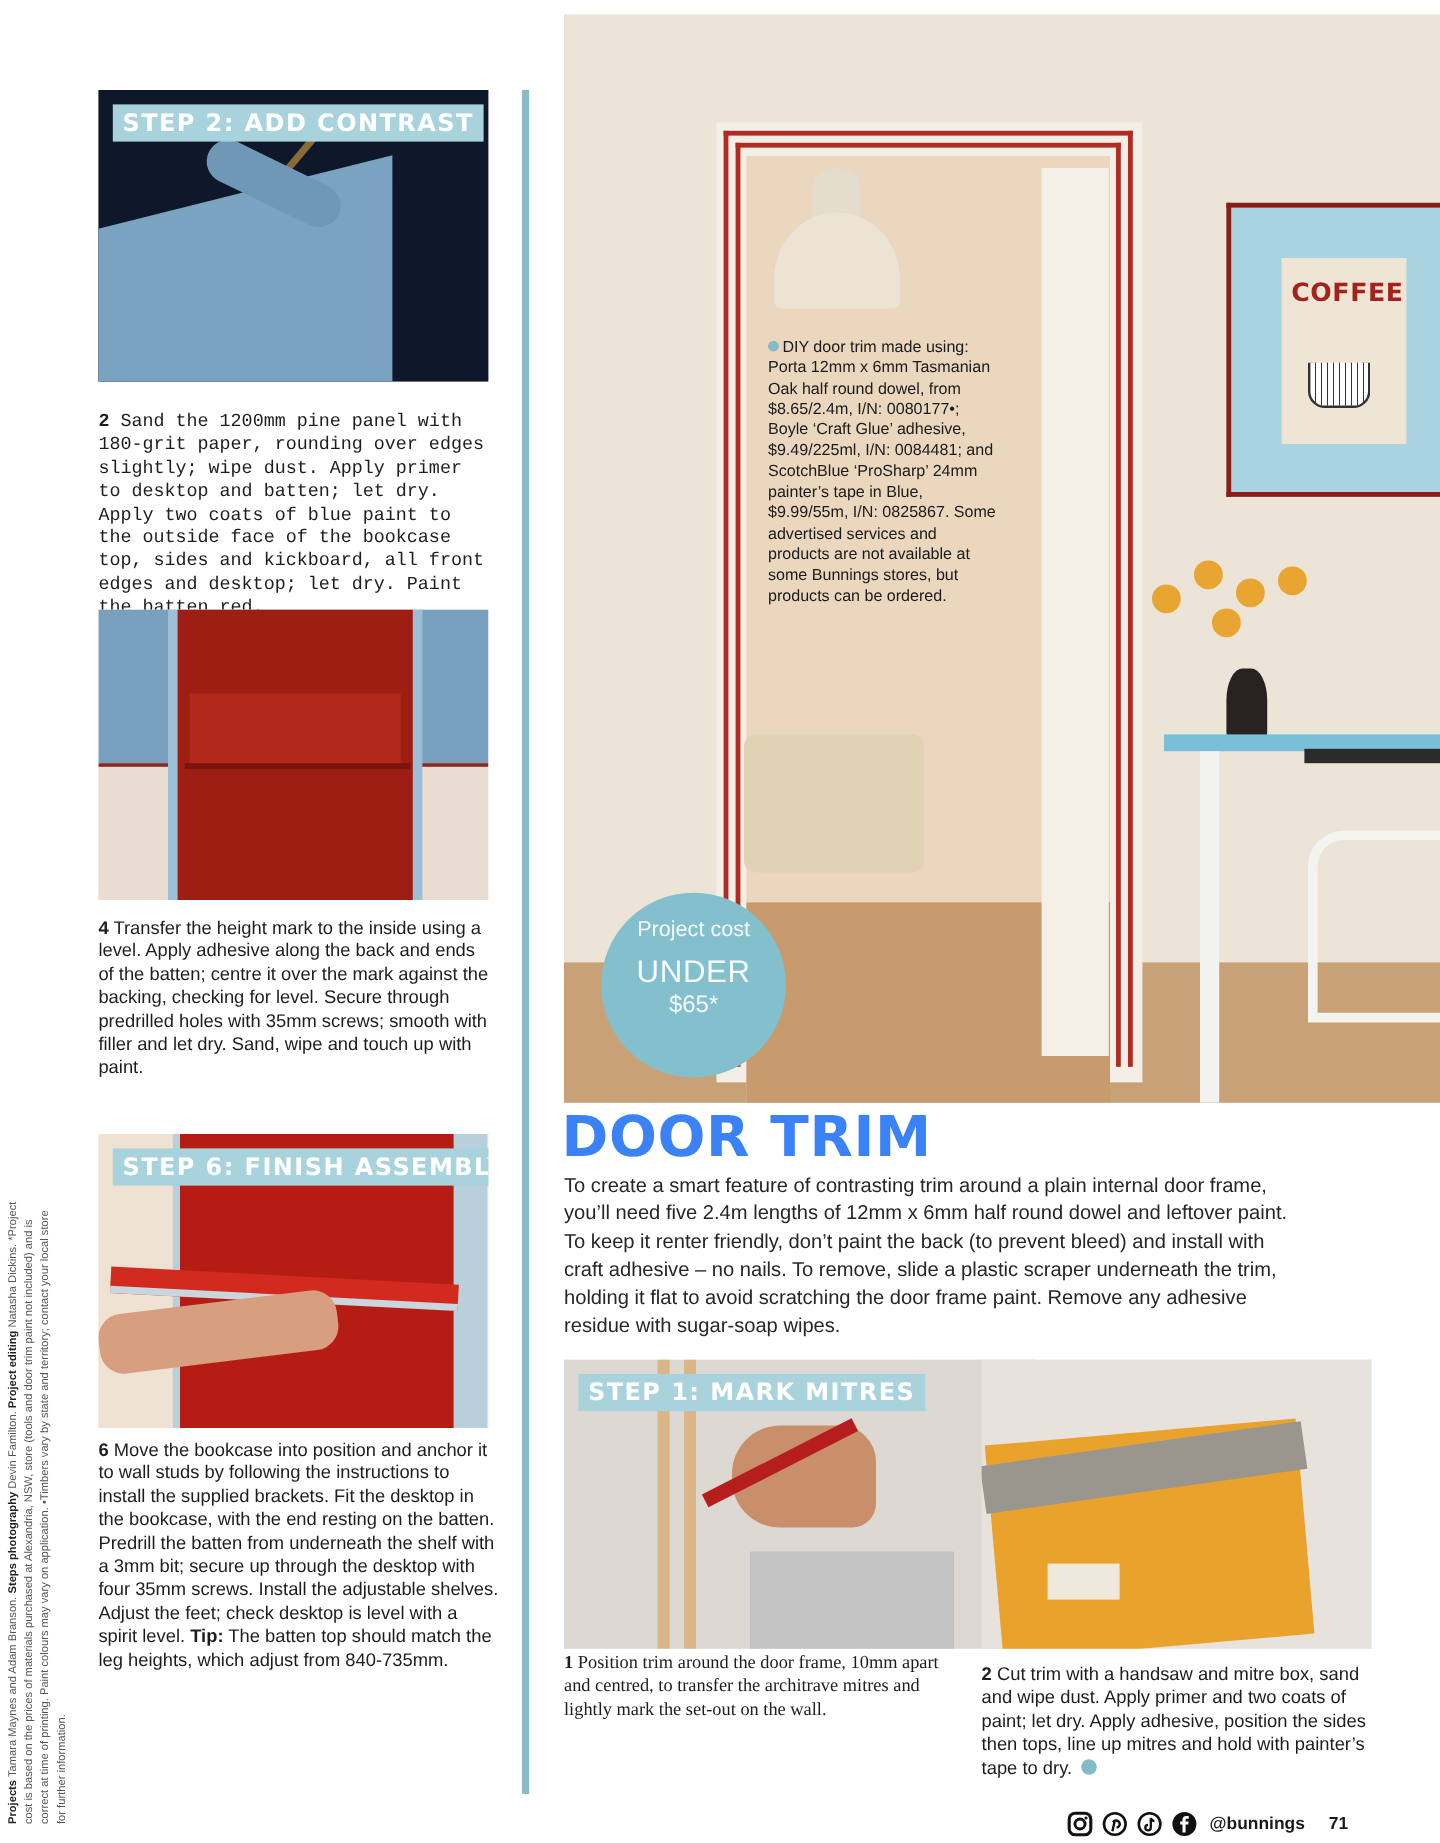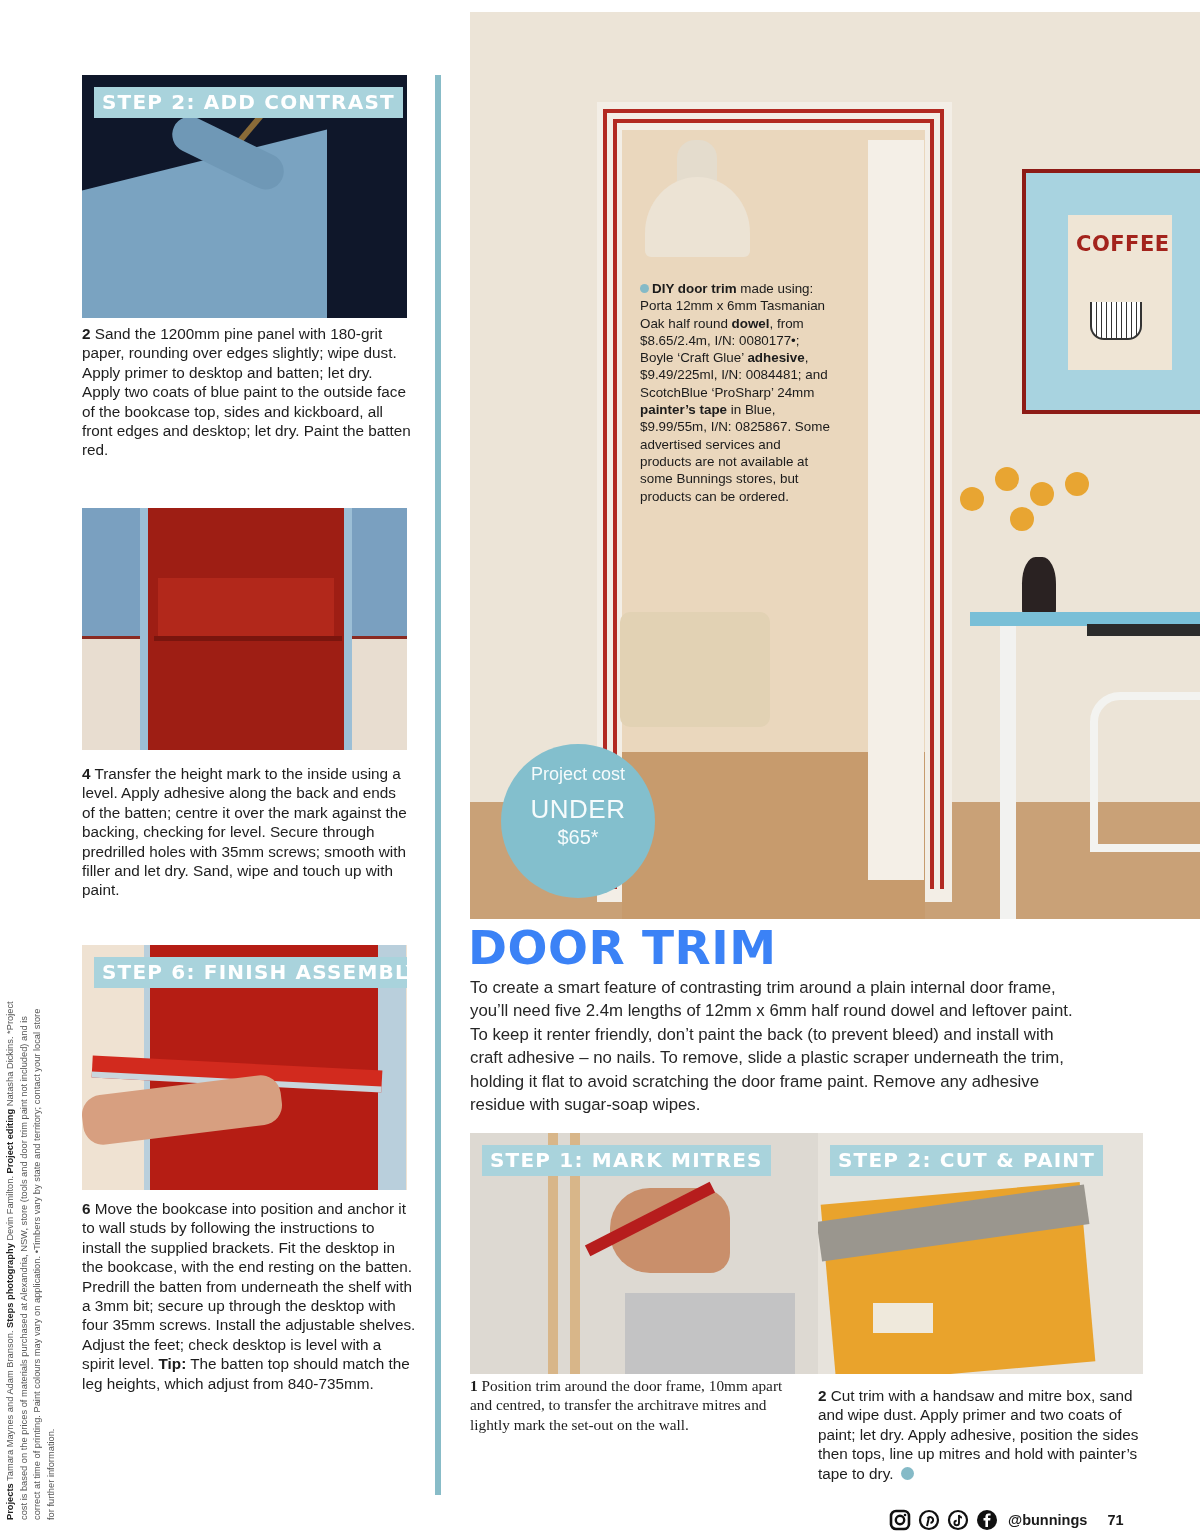--- a/index.html
+++ b/index.html
@@ -73,21 +73,21 @@
   #hero .laptop { position: absolute; left: 617px; top: 612px; width: 120px; height: 12px; background: #2b2b2b; }
   #hero .vase { position: absolute; left: 552px; top: 545px; width: 34px; height: 66px; background: #2a2222; border-radius: 40% 40% 20% 20%; }
   #hero .flowers { position: absolute; left: 480px; top: 455px; width: 160px; height: 100px; }
   #hero .flower { position: absolute; width: 24px; height: 24px; background: #e8a532; border-radius: 50%; }
   #hero .chair { position: absolute; left: 620px; top: 680px; width: 120px; height: 160px; border: 8px solid #f3f3f0; border-radius: 30px 0 0 0; }
 
   .trim-note {
     position: absolute; left: 640px; top: 280px; width: 190px;
     font-size: 13.4px; line-height: 17.3px; color: #1b1b1b;
   }
-  .trim-note b { font-weight: bold; text-align: center; }
+  .trim-note b { font-weight: normal; text-align: center; }
   .dot { display: inline-block; width: 9px; height: 9px; border-radius: 50%; background: #85bac7; margin-right: 3px; vertical-align: 0px; }
 
   .cost-badge {
     position: absolute; left: 501px; top: 744px; width: 154px; height: 154px;
     border-radius: 50%; background: #83bfcd; color: #f5fbfc;
     text-align: center;
   }
   .cost-badge .lbl { position: absolute; left: 0; right: 0; top: 20px; font-size: 18px; }
   .cost-badge .big1 { position: absolute; left: 0; right: 0; top: 50px; font-size: 26px; letter-spacing: 0.5px; }
   .cost-badge .big2 { position: absolute; left: 0; right: 0; top: 82px; font-size: 20px; }
@@ -128,21 +128,21 @@
 </div>
 
 <div class="vdivider"></div>
 
 <div class="photo" id="p-step2">
   <div class="panel"></div>
   <div class="handle"></div>
   <div class="roller"></div>
   <div class="step-label">STEP 2: ADD CONTRAST</div>
 </div>
-<div class="step-text" style="left:82px; top:324px; width:330px;">
+<div class="step-text" style="left:82px; top:342px; width:330px;font-family:Liberation Mono, monospace;">
   <b>2</b><span> Sand the 1200mm pine panel with 180-grit paper, rounding over edges slightly; wipe dust. Apply primer to desktop and batten; let dry. Apply two coats of blue paint to the outside face of the bookcase top, sides and kickboard, all front edges and desktop; let dry. Paint the batten red.</span>
 </div>
 
 <div class="photo" id="p-step4">
   <div class="wall-blue"></div>
   <div class="wall-line"></div>
   <div class="case-edge"></div>
   <div class="case"></div>
   <div class="case-light"></div>
   <div class="shelf"></div>
@@ -214,21 +214,20 @@
   <div class="step-label">STEP 1: MARK MITRES</div>
 </div>
 <div class="step-text" style="left:470px; top:1376px; width:330px;font-family:Liberation Serif, serif;">
   <b>1</b><span> Position trim around the door frame, 10mm apart and centred, to transfer the architrave mitres and lightly mark the set-out on the wall.</span>
 </div>
 
 <div class="photo" id="p-d2">
   <div class="box"></div>
   <div class="saw"></div>
   <div class="label"></div>
-  <div class="step-label">STEP 2: CUT &amp; PAINT</div>
 </div>
 <div class="step-text" style="left:818px; top:1386px; width:335px;">
   <b>2</b><span> Cut trim with a handsaw and mitre box, sand and wipe dust. Apply primer and two coats of paint; let dry. Apply adhesive, position the sides then tops, line up mitres and hold with painter’s tape to dry.</span>
   <span class="dot" style="width:13px;height:13px;vertical-align:-1px;margin-left:3px;"></span>
 </div>
 
 <div class="footer">
   <span class="soc">
     <svg width="22" height="22" viewBox="0 0 22 22">
         <rect x="2" y="2" width="18" height="18" rx="5" fill="none" stroke="#111" stroke-width="2.6"></rect>

